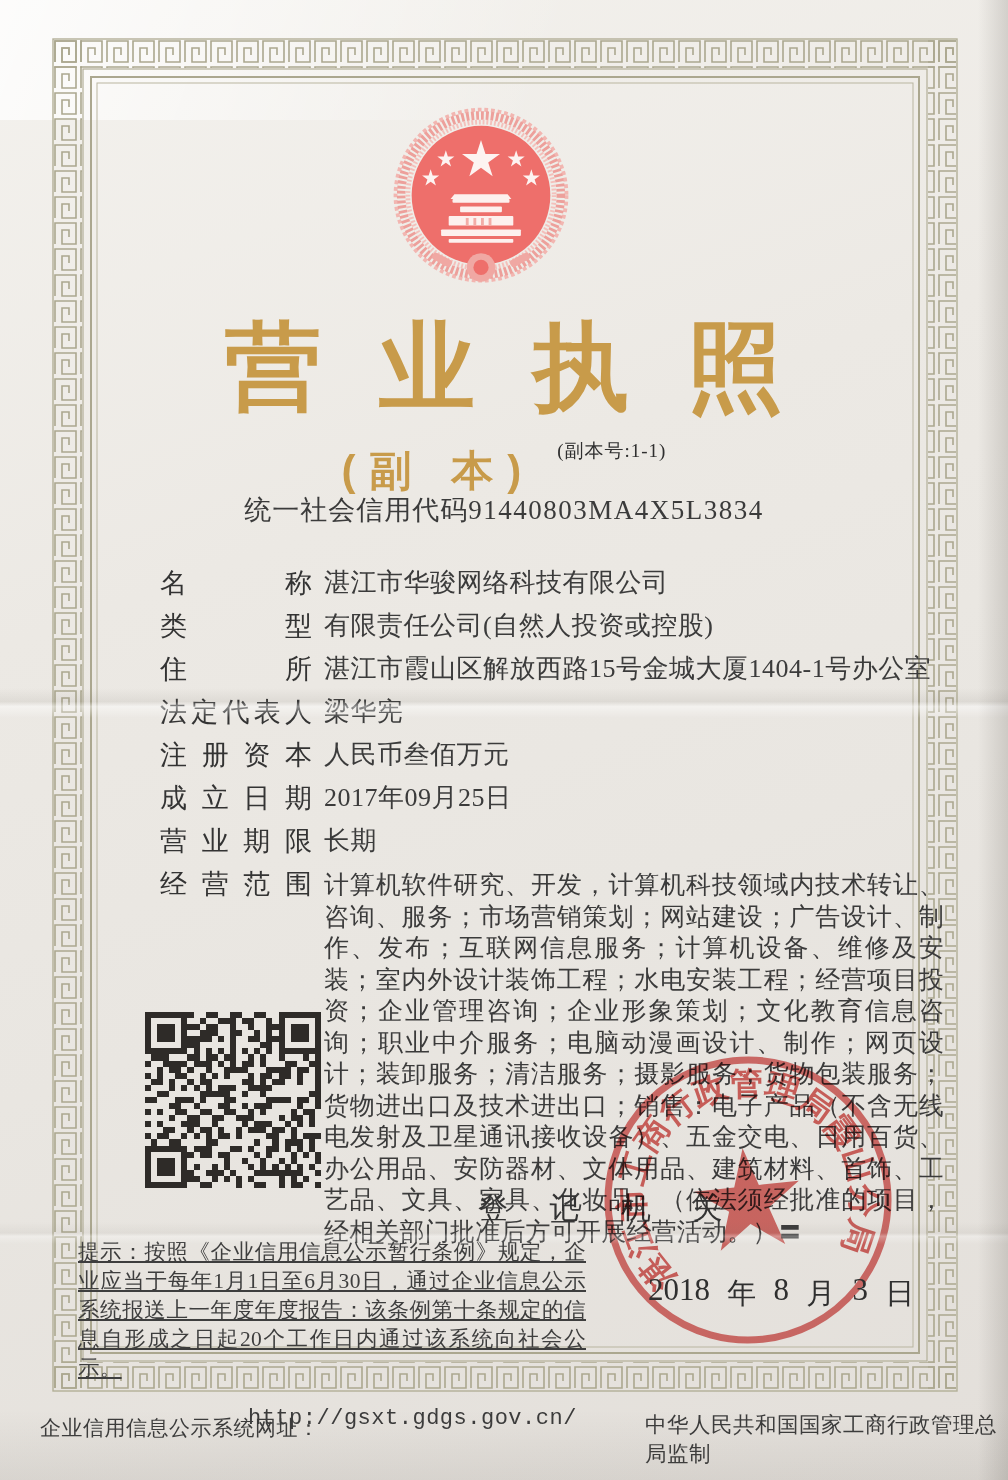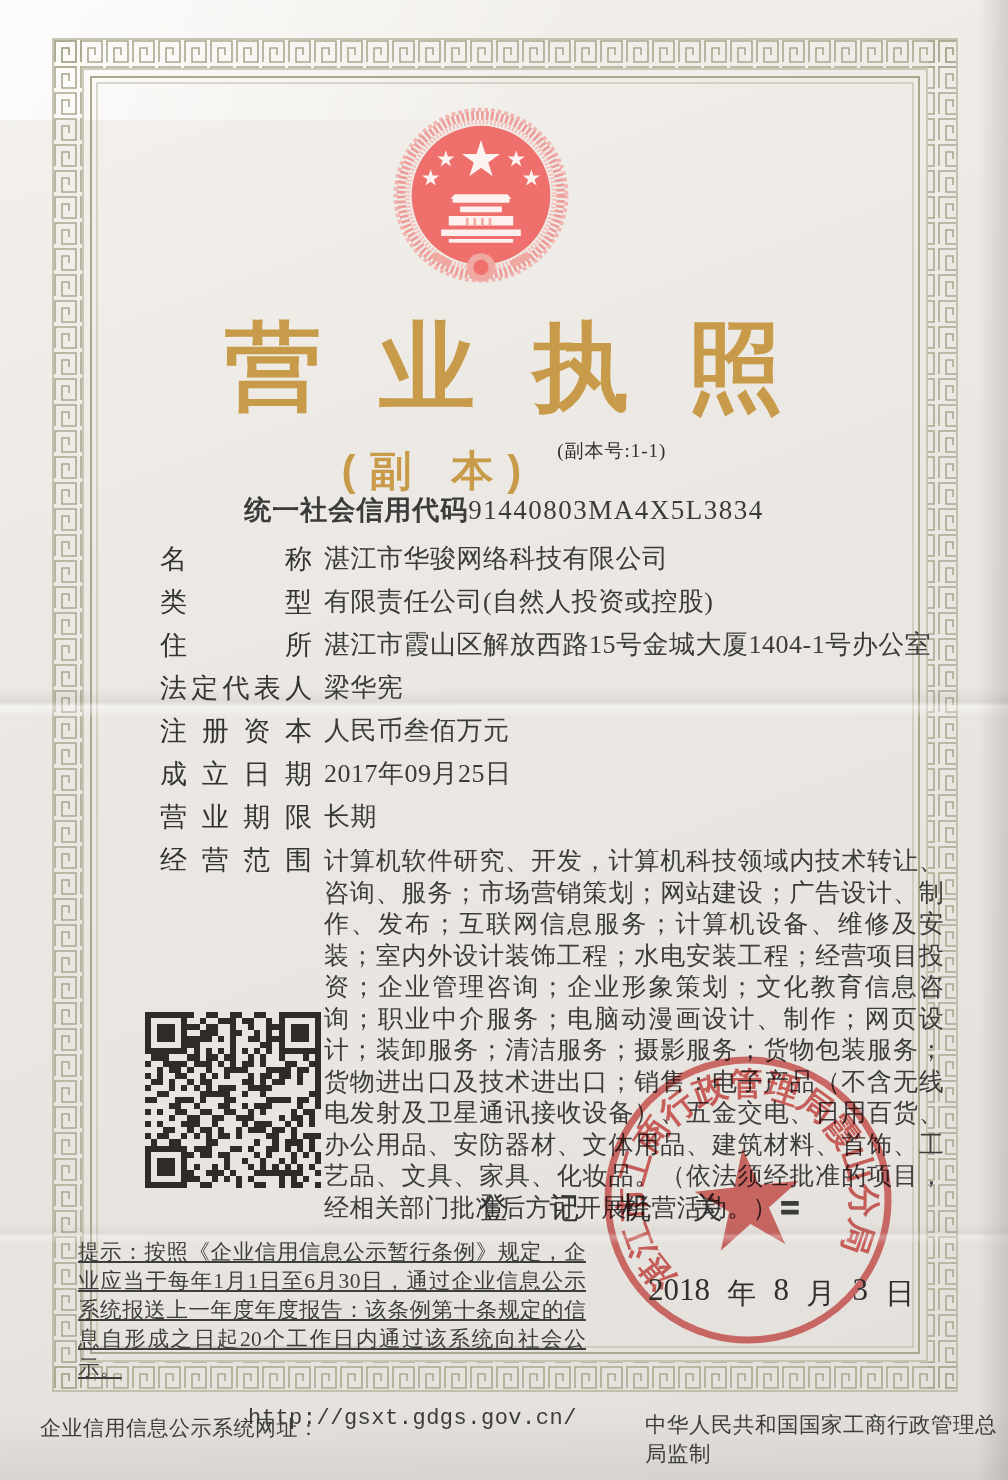--- a/index.html
+++ b/index.html
@@ -26,24 +26,24 @@
     font-size:96px;line-height:110px;letter-spacing:58px;padding-left:58px;box-sizing:border-box;
   }
   .subtitle-row{left:0;top:438px;width:100%;text-align:center;white-space:nowrap;}
   .subtitle{
     font-family:"Liberation Sans","DejaVu Sans",sans-serif;font-weight:bold;
     font-size:42px;letter-spacing:14px;vertical-align:middle;
   }
   .copy-no{font-size:19px;color:#2f2f2f;margin-left:18px;vertical-align:18px;letter-spacing:1px;}
 
   .credit-line{left:0;top:492px;width:100%;text-align:center;font-size:27px;white-space:nowrap;}
-  .credit-label{font-weight:bold;letter-spacing:1px;}
+  .credit-label{font-weight:normal;letter-spacing:1px;}
   .credit-code{letter-spacing:1.5px;}
 
-  .fields{left:160px;top:544px;width:784px;}
+  .fields{left:160px;top:568px;width:784px;}
   .field-row{display:flex;align-items:flex-start;margin-bottom:13px;}
   .f-label{
     flex:0 0 152px;font-size:27px;line-height:30px;font-weight:500;
     text-align:justify;text-align-last:justify;text-justify:inter-character;color:#333;
   }
   .f-value{margin-left:12px;font-size:26px;line-height:30px;letter-spacing:.5px;}
   .row-scope .f-value{font-size:25px;line-height:31.5px;width:622px;text-align:justify;letter-spacing:.2px;}
 
   .qr{left:145px;top:1012px;}
 

